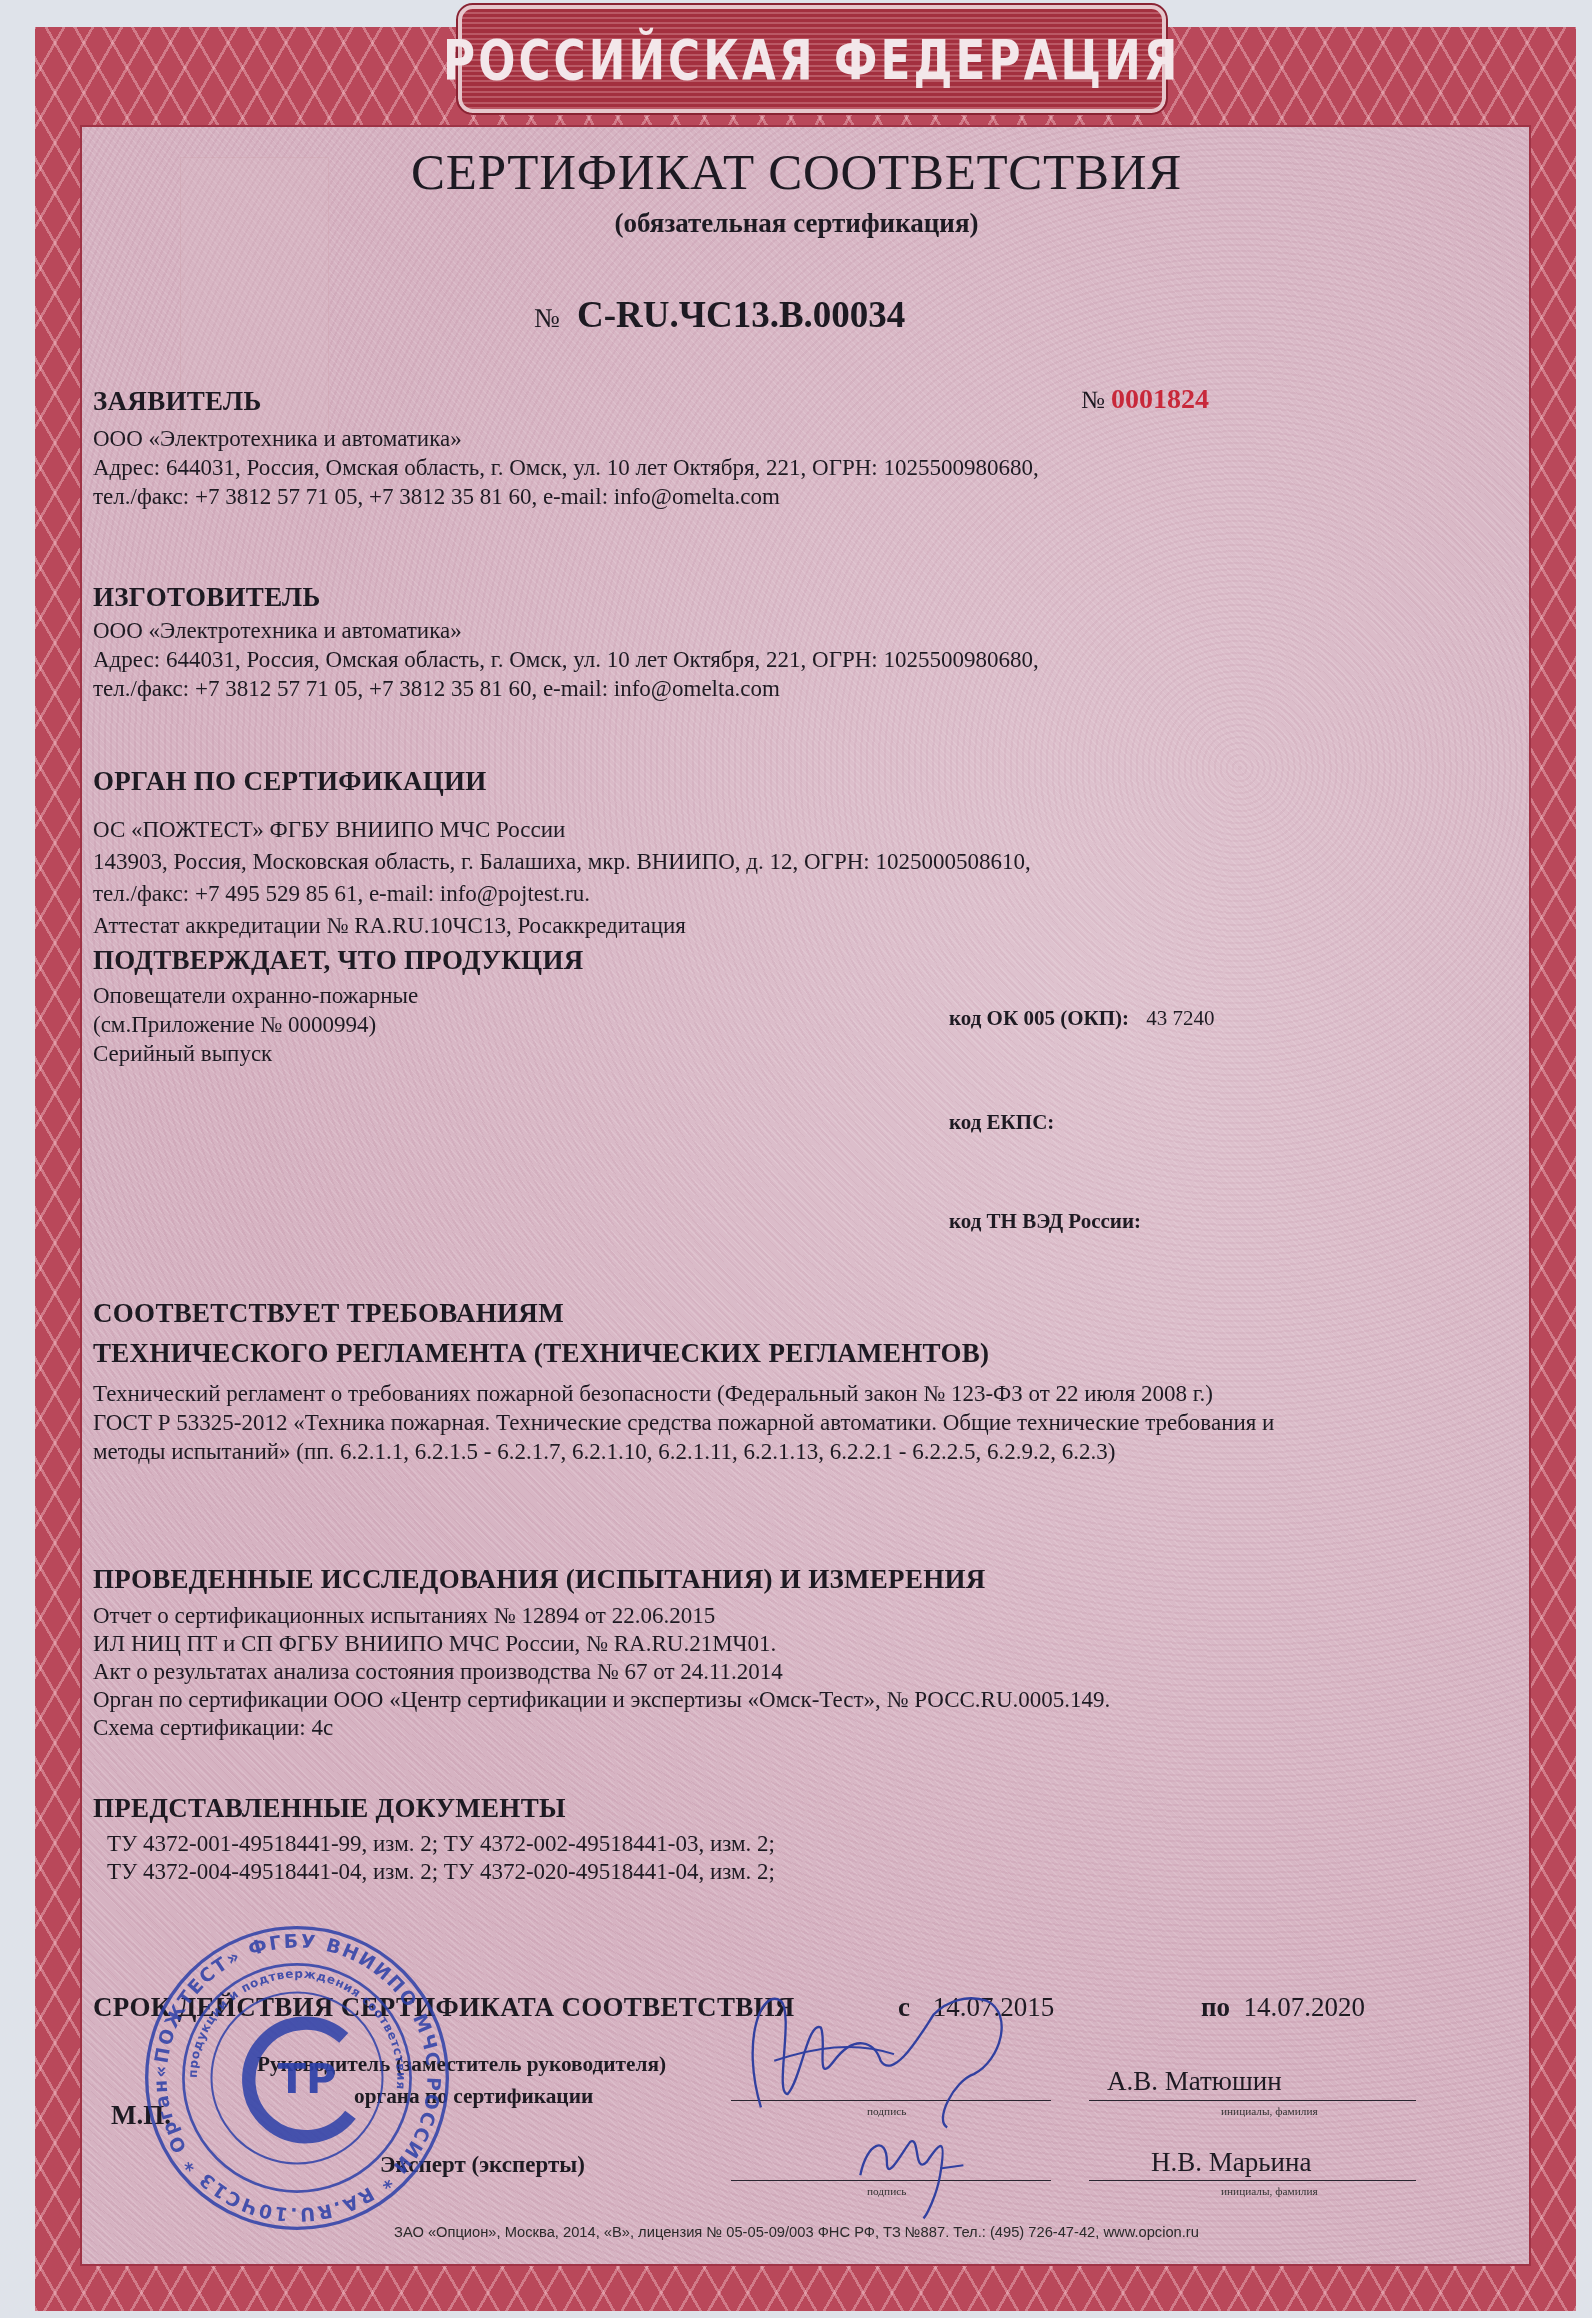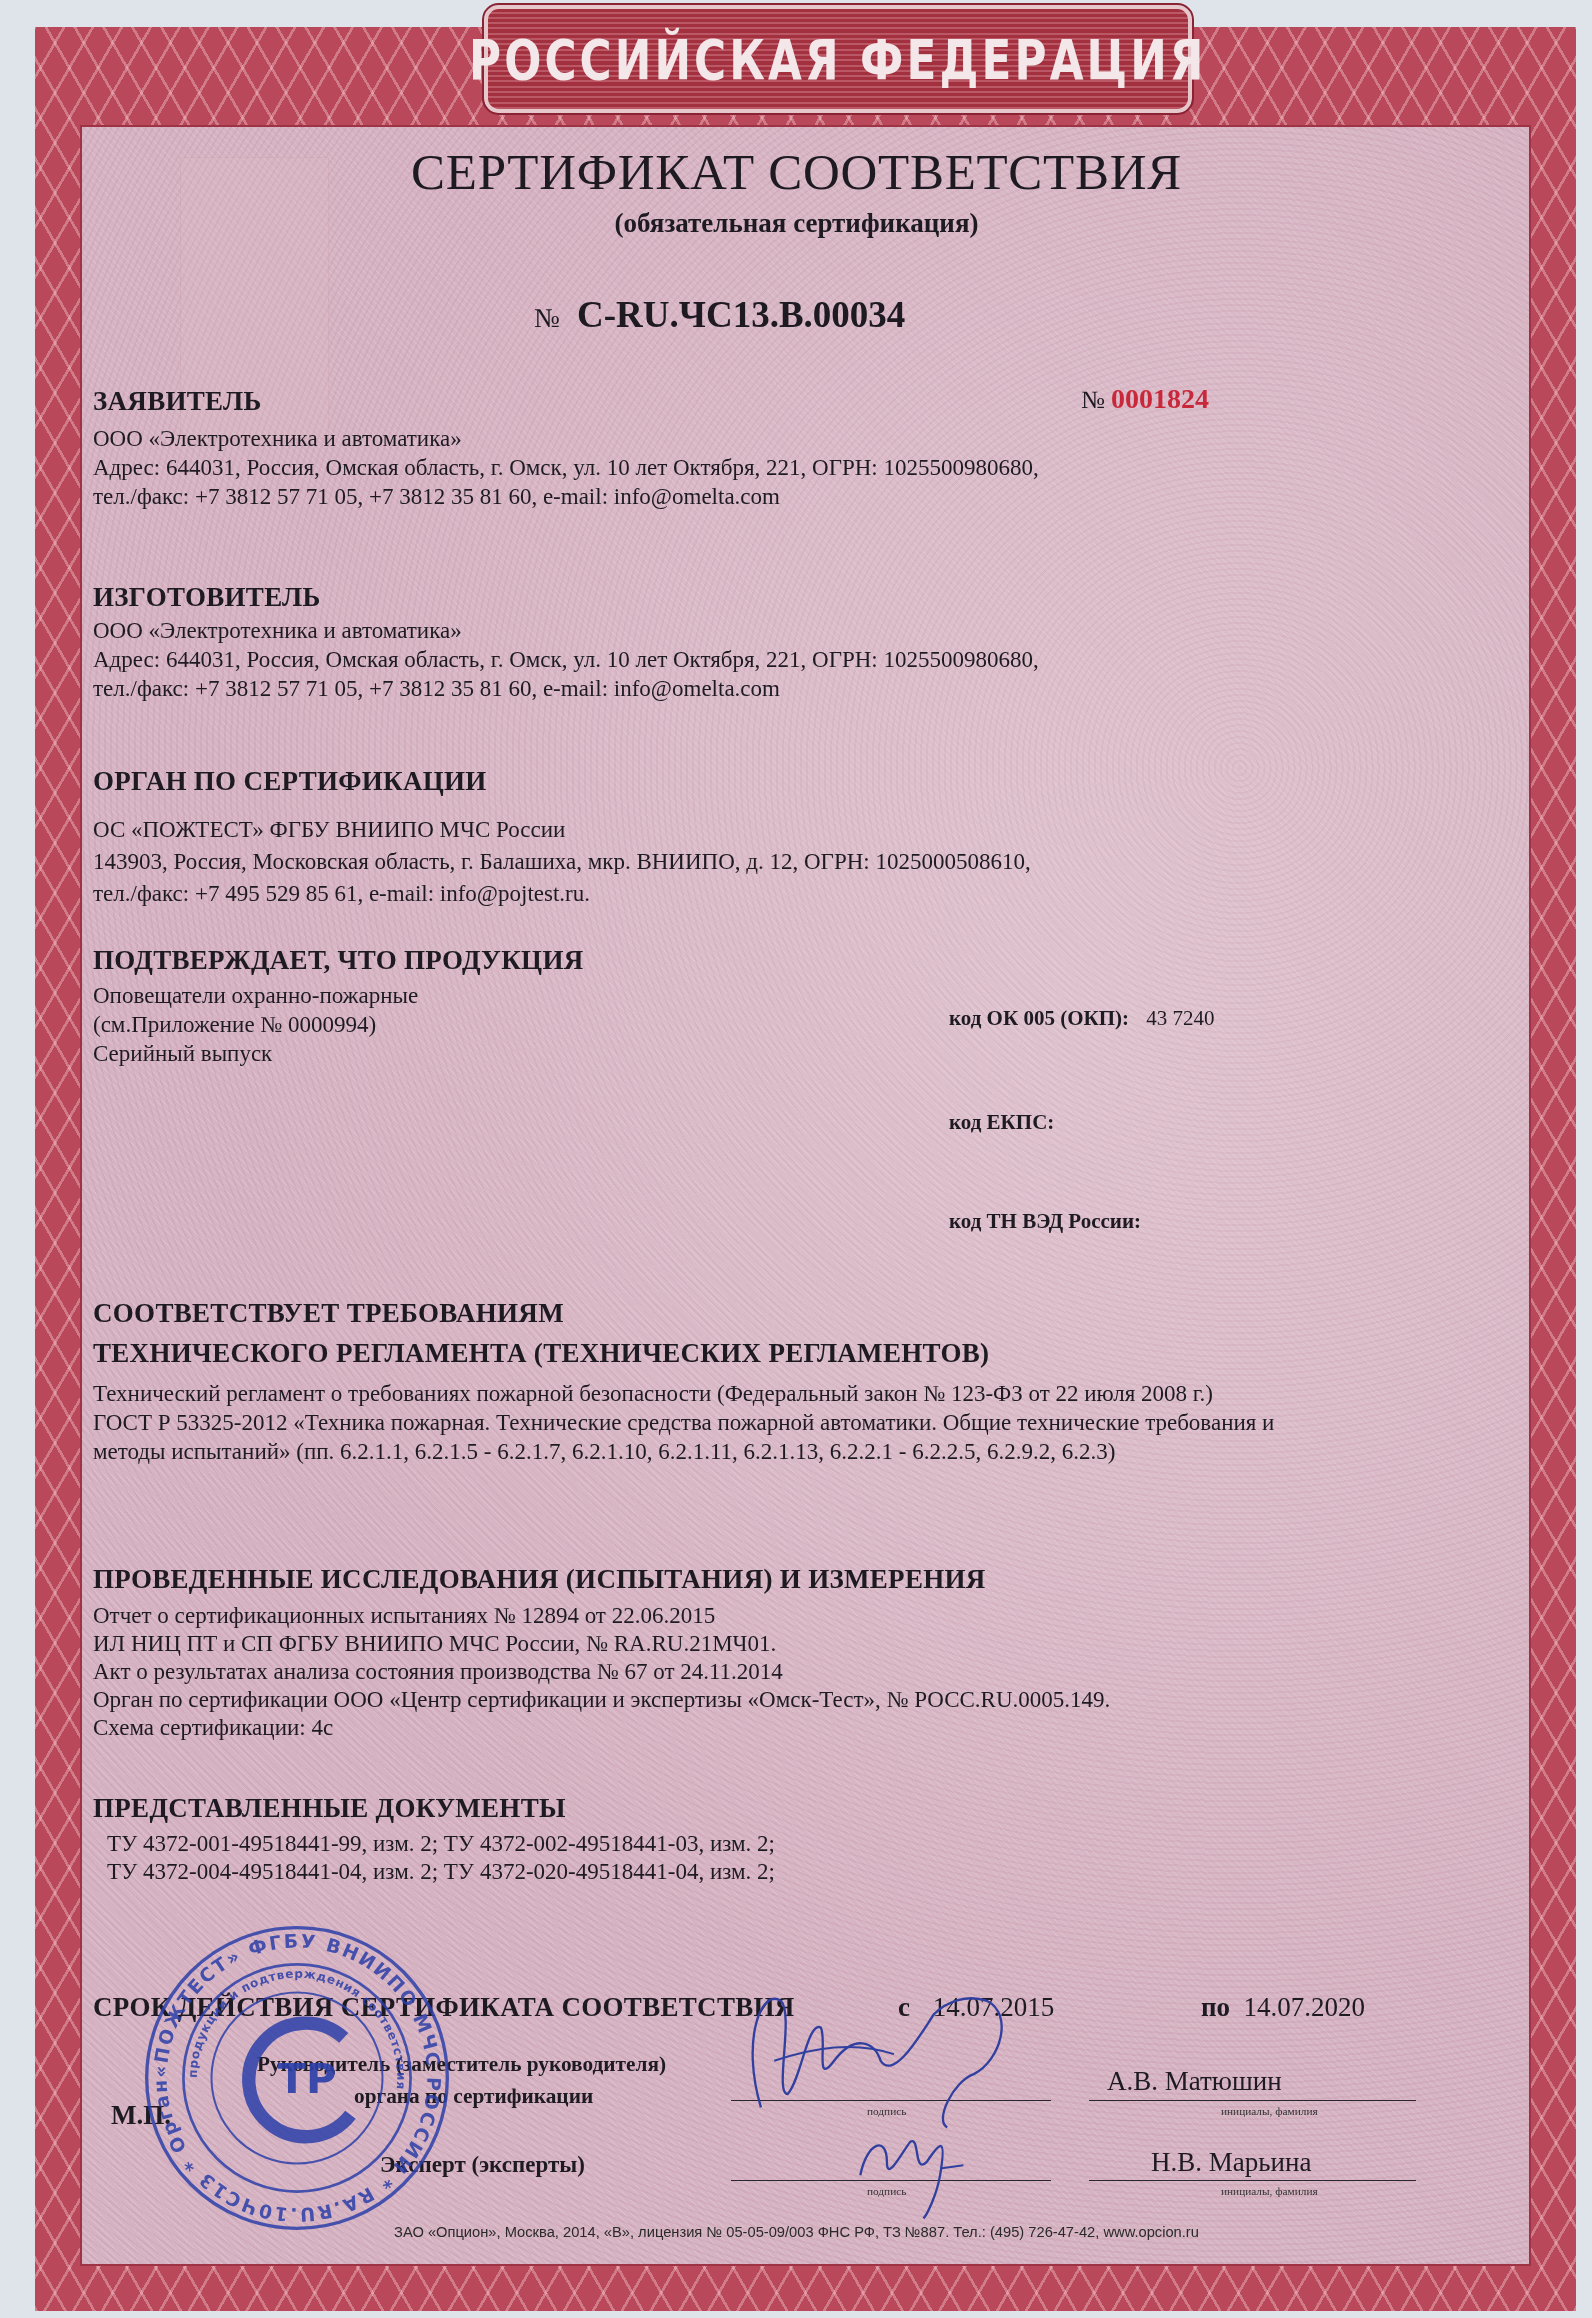--- a/index.html
+++ b/index.html
@@ -23,21 +23,21 @@
   .paper {
     position:absolute; left:47px; top:100px; right:47px; bottom:47px;
     background:
       radial-gradient(ellipse at 70% 40%, rgba(255,255,255,0.22), transparent 60%),
       repeating-radial-gradient(circle at 80% 30%, rgba(160,90,120,0.10) 0 2px, transparent 2px 6px),
       repeating-linear-gradient(45deg, rgba(255,255,255,0.12) 0 1.3px, transparent 1.3px 4.7px),
       #d6b3c2;
     outline:2px solid #9e3345;
   }
   .banner {
-    position:absolute; left:484px; top:5.3px; width:700px; height:100px;
+    position:absolute; left:458px; top:5.3px; width:700px; height:100px;
     background:
       repeating-linear-gradient(0deg, rgba(255,210,215,0.25) 0 2px, transparent 2px 5.3px),
       #a3303f;
     border:4px solid #e6c7cc;
     outline:2.7px solid #8a2333;
     border-radius:14.7px;
     display:flex; align-items:center; justify-content:center;
   }
   .banner span {
     font-family:"DejaVu Sans","Liberation Sans",sans-serif;
@@ -100,20 +100,21 @@
   <div>ООО «Электротехника и автоматика»</div>
   <div>Адрес: 644031, Россия, Омская область, г. Омск, ул. 10 лет Октября, 221, ОГРН: 1025500980680,</div>
   <div>тел./факс: +7 3812 57 71 05, +7 3812 35 81 60, e-mail: info@omelta.com</div>
 </div>
 
 <div class="abs head" style="left:93px; top:766px;">ОРГАН ПО СЕРТИФИКАЦИИ</div>
 <div class="abs body" style="left:93px; top:814px; line-height:32px;">
   <div>ОС «ПОЖТЕСТ» ФГБУ ВНИИПО МЧС России</div>
   <div>143903, Россия, Московская область, г. Балашиха, мкр. ВНИИПО, д. 12, ОГРН: 1025000508610,</div>
   <div>тел./факс: +7 495 529 85 61, e-mail: info@pojtest.ru.</div>
+  <div>Аттестат аккредитации № RA.RU.10ЧС13, Росаккредитация</div>
 </div>
 
 <div class="abs head" style="left:93px; top:945px;">ПОДТВЕРЖДАЕТ, ЧТО ПРОДУКЦИЯ</div>
 <div class="abs body" style="left:93px; top:981px;">
   <div>Оповещатели охранно-пожарные</div>
   <div>(см.Приложение № 0000994)</div>
   <div>Серийный выпуск</div>
 </div>
 <div class="abs code" style="left:949px; top:1006px;">
   <span>код ОК 005 (ОКП):</span><span class="val">43 7240</span>

